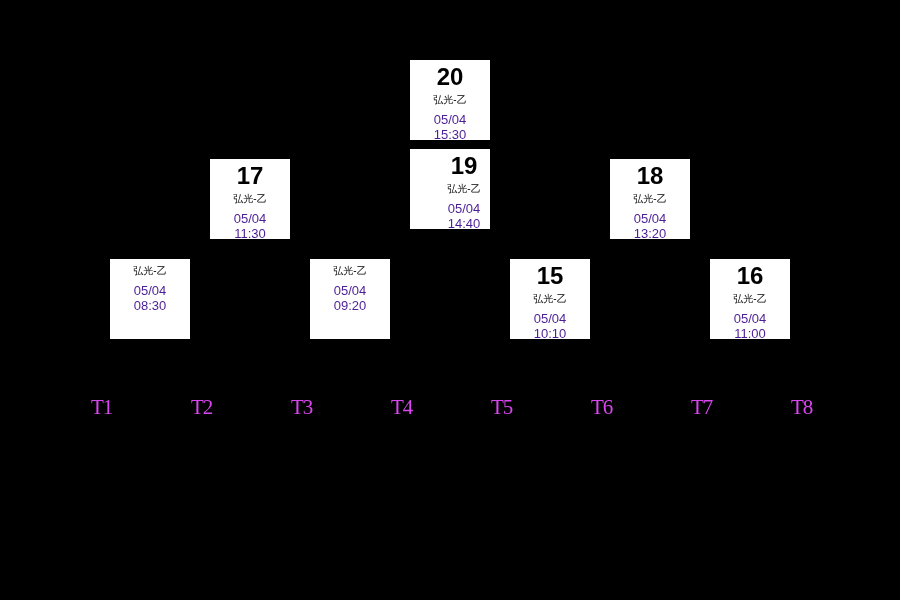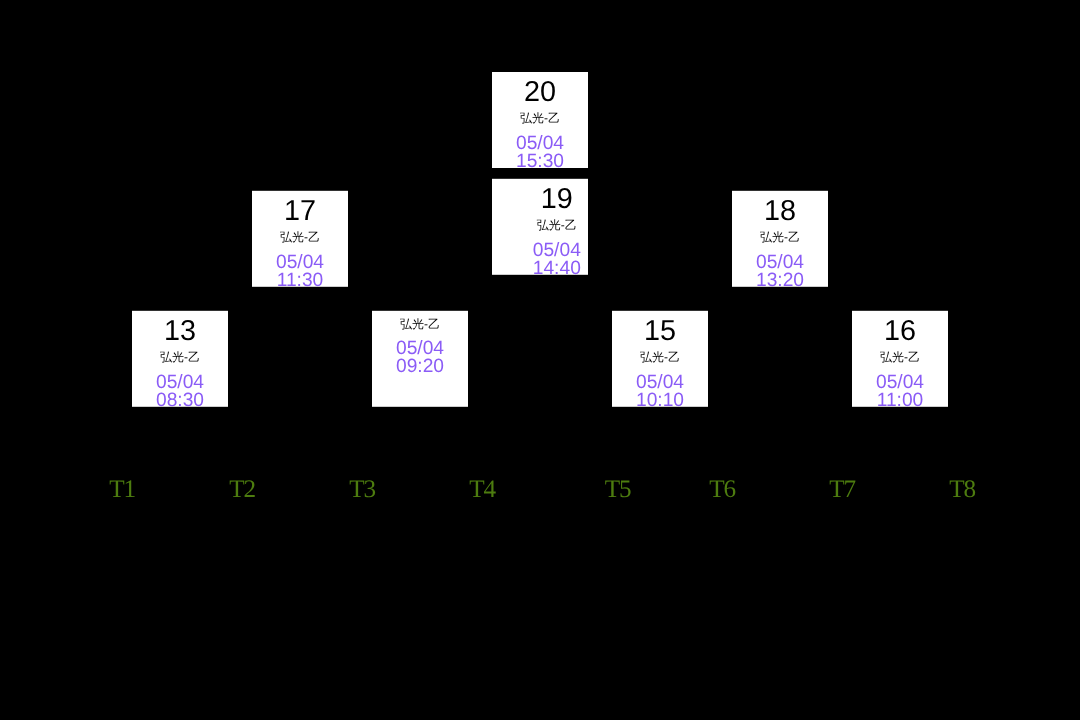--- a/index.html
+++ b/index.html
@@ -20,61 +20,61 @@
     width: 80px;
     height: 80px;
     background: #ffffff;
     color: #000000;
     text-align: center;
     box-sizing: border-box;
     padding-top: 3px;
   }
   .match-number {
     font-size: 24px;
-    font-weight: normal;
+    font-weight: bold;
     line-height: 28px;
     letter-spacing: 0px;
   }
   .match-team {
     font-size: 10px;
     line-height: 18px;
   }
   .match-date, .match-time {
-    font-size: 16px;
+    font-size: 13px;
     line-height: 15px;
-    color: #8b5cf6;
+    color: #4c1d95;
   }
   .match-date { margin-top: 3px; }
 
   
   .pos-m13 { left: 110px; top: 259px; }
   .pos-m14 { left: 310px; top: 259px; }
   .pos-m15 { left: 510px; top: 259px; text-align: center; }
   .pos-m16 { left: 710px; top: 259px; }
   .pos-m17 { left: 210px; top: 159px; }
   .pos-m18 { left: 610px; top: 159px; }
   .pos-m19 { left: 410px; top: 149px; padding-left: 28px; }
   .pos-m20 { left: 410px; top: 60px;  }
 
   .court-label {
     position: absolute;
     top: 397px;
     width: 30px;
-    color: #4d7c0f;
+    color: #d946ef;
     font-family: "Liberation Serif", serif;
     font-size: 21px;
     line-height: 21px;
     letter-spacing: -1px;
     white-space: nowrap;
   }
   .pos-t1 { left: 91px;  }
   .pos-t2 { left: 191px; }
   .pos-t3 { left: 291px; }
   .pos-t4 { left: 391px; }
-  .pos-t5 { left: 504px; }
+  .pos-t5 { left: 491px; }
   .pos-t6 { left: 591px; }
   .pos-t7 { left: 691px; }
   .pos-t8 { left: 791px; }
 </style>
 </head>
 <body>
 
 <div class="stage">
 
   <div class="match-card pos-m20">
@@ -99,21 +99,20 @@
   </div>
 
   <div class="match-card pos-m18">
     <div class="match-number">18</div>
     <div class="match-team">弘光-乙</div>
     <div class="match-date">05/04</div>
     <div class="match-time">13:20</div>
   </div>
 
   <div class="match-card pos-m13">
-    <div class="match-number">13</div>
     <div class="match-team">弘光-乙</div>
     <div class="match-date">05/04</div>
     <div class="match-time">08:30</div>
   </div>
 
   <div class="match-card pos-m14">
     <div class="match-team">弘光-乙</div>
     <div class="match-date">05/04</div>
     <div class="match-time">09:20</div>
   </div>

